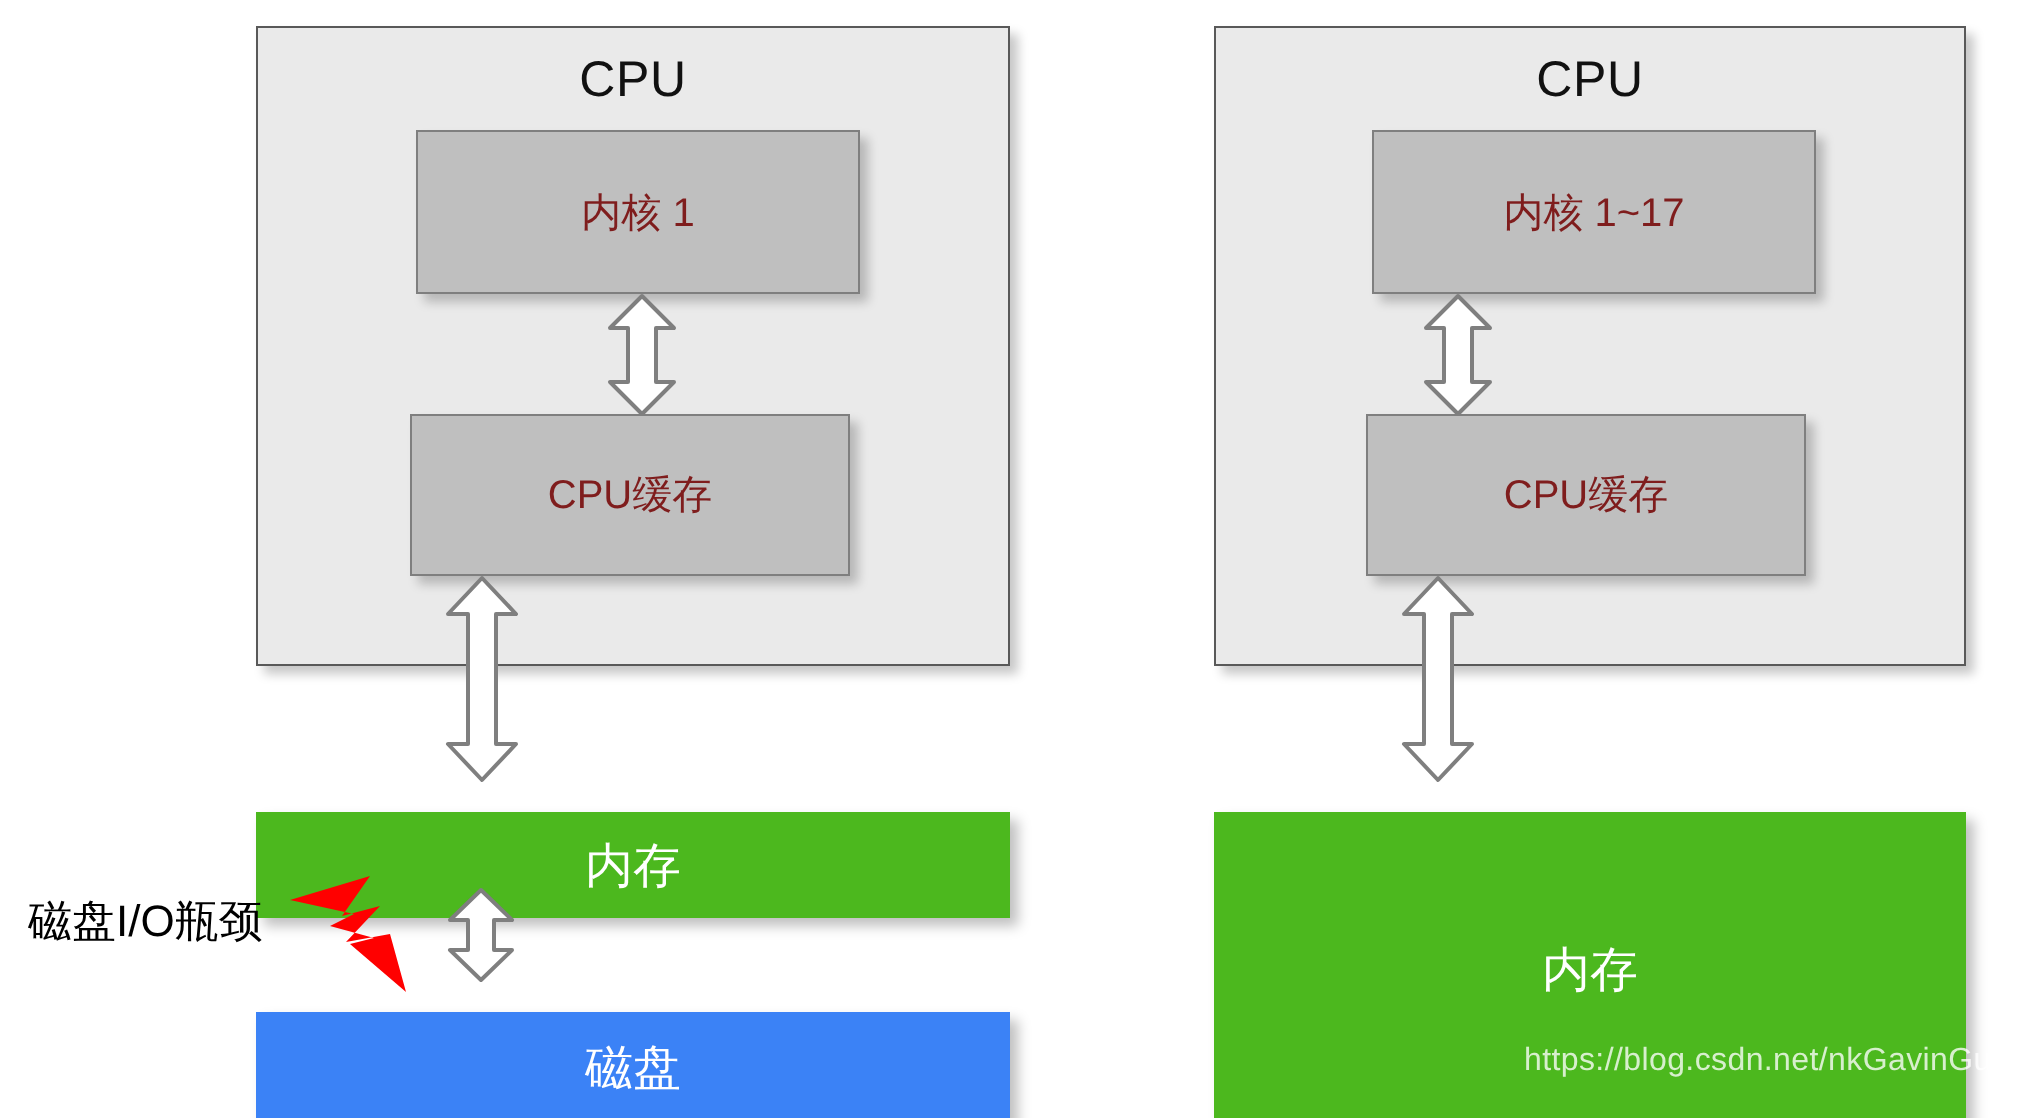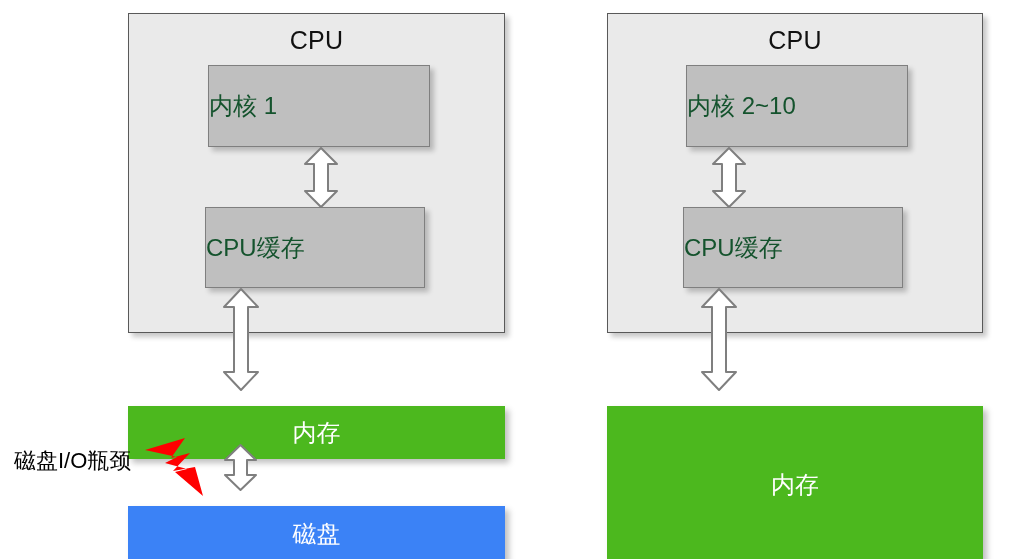--- a/index.html
+++ b/index.html
@@ -44,22 +44,23 @@
 
   
   .gray-block {
     position: absolute;
     background: #bfbfbf;
     border: 1.5px solid #7f7f7f;
     box-shadow: 4px 4px 5px rgba(0,0,0,0.22);
     box-sizing: border-box;
     display: flex;
     align-items: center;
-    color: #14532d;
-    font-size: 24px;
+    justify-content: center;
+    color: #7f1d1d;
+    font-size: 20px;
   }
 
   
   .solid-block {
     position: absolute;
     box-shadow: 4px 4px 6px rgba(0,0,0,0.25);
     box-sizing: border-box;
     display: flex;
     align-items: center;
     justify-content: center;
@@ -139,33 +140,34 @@
     <polygon points="2,14 42,2 28,22 47,17 30,35 52,31 60,60 32,36 44,33 22,27 34,21" fill="#FF0000"></polygon>
   </svg>
 
   <div class="bolt-label" style="left:2px; top:446px;">磁盘I/O瓶颈</div>
 
   <div class="cpu-box" style="left:607px; top:13px; width:376px; height:320px;">
     <div class="cpu-title">CPU</div>
   </div>
 
   <div class="gray-block" style="left:686px; top:65px; width:222px; height:82px;">
-    <span>内核 2~10</span>
+    <span>内核 1~17</span>
   </div>
 
   <svg class="arrow" style="left:711px; top:147px;" width="36" height="61" viewBox="0 0 36 61">
     <polygon points="18,1 34,17 25,17 25,44 34,44 18,60 2,44 11,44 11,17 2,17" fill="#ffffff" stroke="#7f7f7f" stroke-width="2" stroke-linejoin="round"></polygon>
   </svg>
 
   <div class="gray-block" style="left:683px; top:207px; width:220px; height:81px;">
     <span>CPU缓存</span>
   </div>
 
   <svg class="arrow" style="left:700px; top:288px;" width="38" height="103" viewBox="0 0 38 103">
     <polygon points="19,1 36,19 26,19 26,84 36,84 19,102 2,84 12,84 12,19 2,19" fill="#ffffff" stroke="#7f7f7f" stroke-width="2" stroke-linejoin="round"></polygon>
   </svg>
 
   <div class="solid-block" style="left:607px; top:390px; width:376px; height:157px; background:#4CB81E;">
     <span>内存</span>
   </div>
 
+  <div class="watermark" style="left:762px; top:522px;">https://blog.csdn.net/nkGavinGuo</div>
 
 </div>
 
 </body></html>

